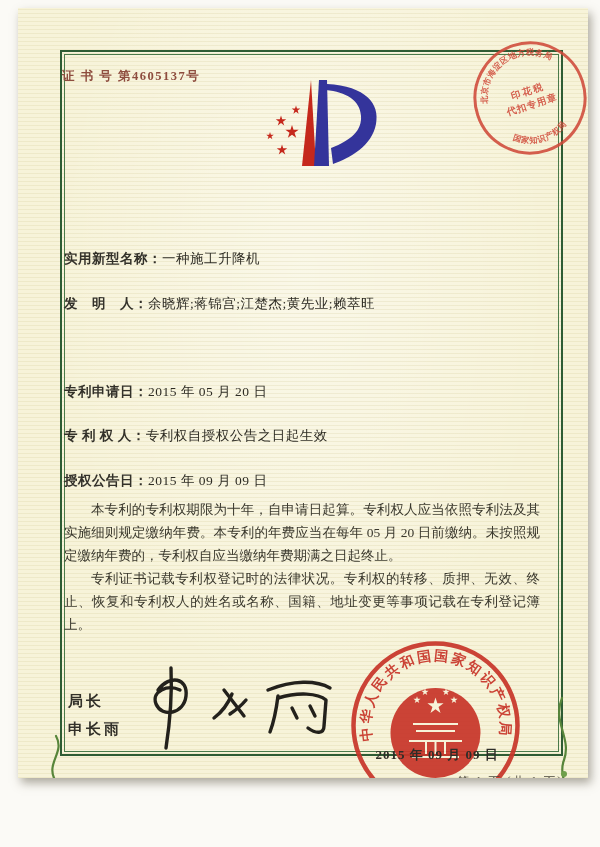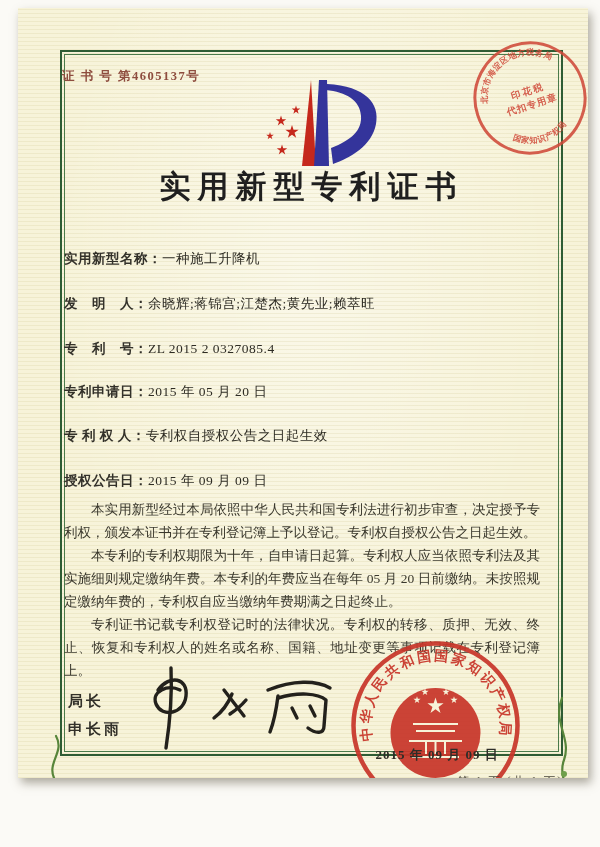--- a/index.html
+++ b/index.html
@@ -82,43 +82,38 @@
     <path d="M109,12 C148,14 162,32 158,52 C154,74 132,86 115,92 L113,76 C134,68 144,58 143,44 C142,28 128,20 108,18 Z" fill="#34349b"></path>
     <g fill="#c5281c">
       <polygon transform="translate(78,38) scale(4.5)" points="0,-1 .22,-.31 .95,-.31 .36,.12 .59,.81 0,.38 -.59,.81 -.36,.12 -.95,-.31 -.22,-.31"></polygon>
       <polygon transform="translate(63,49) scale(5.5)" points="0,-1 .22,-.31 .95,-.31 .36,.12 .59,.81 0,.38 -.59,.81 -.36,.12 -.95,-.31 -.22,-.31"></polygon>
       <polygon transform="translate(52,64) scale(4)" points="0,-1 .22,-.31 .95,-.31 .36,.12 .59,.81 0,.38 -.59,.81 -.36,.12 -.95,-.31 -.22,-.31"></polygon>
       <polygon transform="translate(74,60) scale(7)" points="0,-1 .22,-.31 .95,-.31 .36,.12 .59,.81 0,.38 -.59,.81 -.36,.12 -.95,-.31 -.22,-.31"></polygon>
       <polygon transform="translate(64,78) scale(5.5)" points="0,-1 .22,-.31 .95,-.31 .36,.12 .59,.81 0,.38 -.59,.81 -.36,.12 -.95,-.31 -.22,-.31"></polygon>
     </g>
   </svg>
 
-  <div class="title">实用新型专利证书</div>
 
   <div class="field-row" style="top:242px">
     <span class="lbl">实用新型名称：</span><span>一种施工升降机</span>
   </div>
   <div class="field-row" style="top:287px">
     <span class="lbl">发　明　人：</span><span>余晓辉;蒋锦宫;江楚杰;黄先业;赖萃旺</span>
   </div>
-  <div class="field-row" style="top:332px">
-    <span class="lbl">专　利　号：</span><span>ZL 2015 2 0327085.4</span>
-  </div>
   <div class="field-row" style="top:375px">
     <span class="lbl">专利申请日：</span><span>2015 年 05 月 20 日</span>
   </div>
   <div class="field-row" style="top:419px">
     <span class="lbl">专 利 权 人：</span><span>专利权自授权公告之日起生效</span>
   </div>
   <div class="field-row" style="top:464px">
     <span class="lbl">授权公告日：</span><span>2015 年 09 月 09 日</span>
   </div>
 
   <div class="body-text">
-    <p>本实用新型经过本局依照中华人民共和国专利法进行初步审查，决定授予专利权，颁发本证书并在专利登记簿上予以登记。专利权自授权公告之日起生效。</p>
     <p>本专利的专利权期限为十年，自申请日起算。专利权人应当依照专利法及其实施细则规定缴纳年费。本专利的年费应当在每年 05 月 20 日前缴纳。未按照规定缴纳年费的，专利权自应当缴纳年费期满之日起终止。</p>
     <p>专利证书记载专利权登记时的法律状况。专利权的转移、质押、无效、终止、恢复和专利权人的姓名或名称、国籍、地址变更等事项记载在专利登记簿上。</p>
   </div>
 
   <div class="signer t1">局长</div>
   <div class="signer t2">申长雨</div>
 
   <svg class="signature" viewBox="0 0 215 105">
     <g fill="none" stroke="#23211c" stroke-width="3.4" stroke-linecap="round" stroke-linejoin="round">
       <path d="M30,30 C42,14 60,18 58,36 C56,54 34,58 28,44 C23,31 40,24 52,30"></path>

